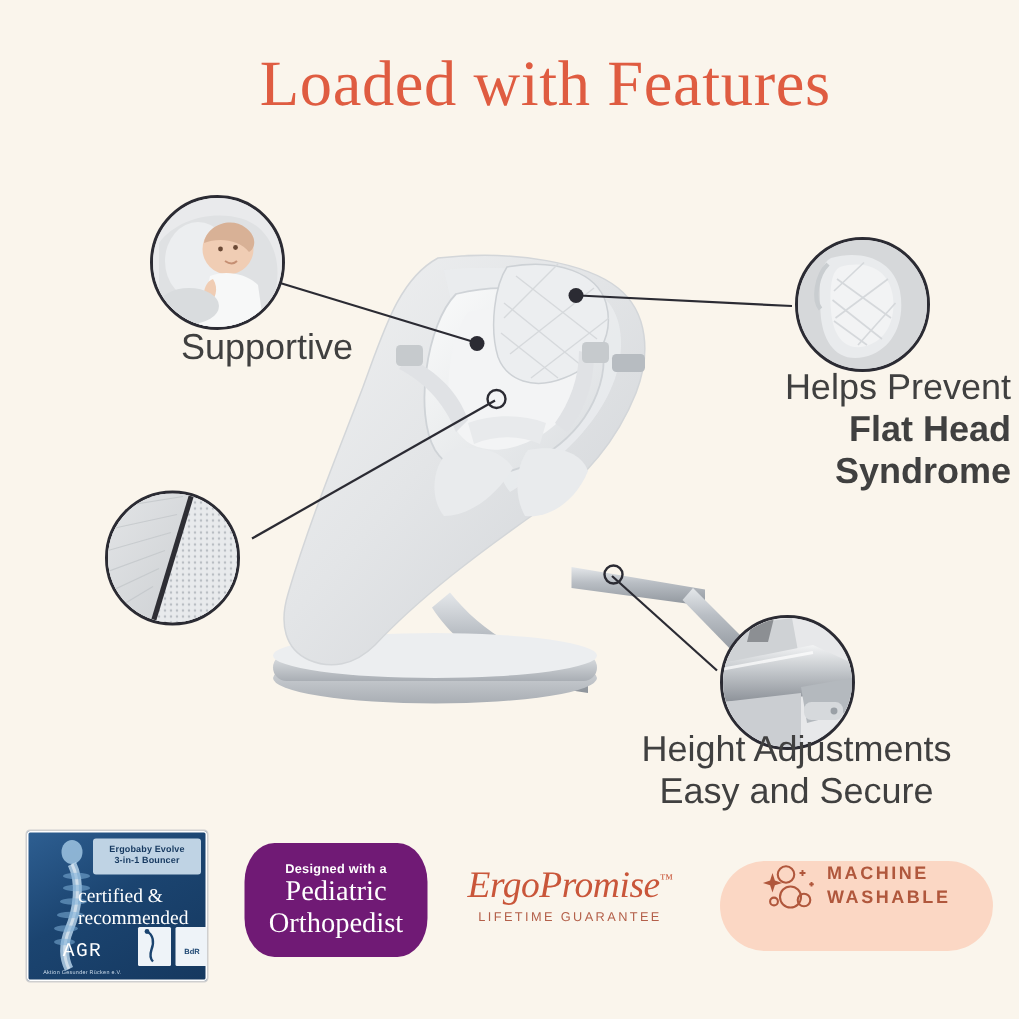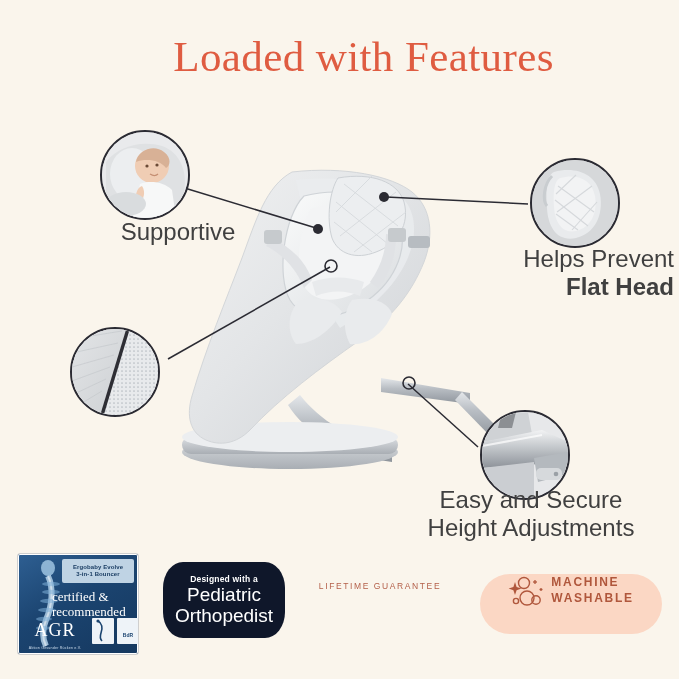--- a/index.html
+++ b/index.html
@@ -61,45 +61,45 @@
     color:#15385f;font-size:6px;font-weight:700;line-height:1.25;letter-spacing:.1px;
   }
   .agr-cert{
     position:absolute;left:34px;top:36px;width:64px;
     text-align:left;color:#fff;
     font-family:"Liberation Serif", serif;
     font-size:13px;line-height:1.12;
   }
   .agr-logo{
     position:absolute;left:6px;bottom:13px;width:62px;text-align:center;
-    color:#fff;font-family:Liberation Serif, serif;font-size:18px;letter-spacing:1px;
+    color:#fff;font-family:Liberation Mono, monospace;font-size:13px;letter-spacing:1px;
   }
   .agr-sub{
     position:absolute;left:6px;bottom:4px;width:62px;text-align:center;
     color:#cddded;font-size:3.6px;letter-spacing:.2px;
   }
   .agr-box{
     position:absolute;bottom:10px;width:22px;height:26px;
     background:#eef3f8;border-radius:1px;
   }
   .agr-box.b1{left:74px;}
   .agr-box.b2{left:99px;}
   .agr-box-t{
     position:absolute;left:0;right:0;bottom:6px;text-align:center;
     font-size:5px;color:#1b4470;font-weight:700;line-height:1;
   }
 
   .pedi{
     position:absolute;left:163px;top:12px;width:122px;height:76px;
-    background:#0f172a;border-radius:20px/26px;
+    background:#701a75;border-radius:20px/26px;
     display:flex;flex-direction:column;align-items:center;justify-content:center;
     color:#fff;text-align:center;
   }
   .pedi-top{font-size:8.5px;font-weight:600;letter-spacing:.2px;margin-bottom:1px;}
-  .pedi-main{font-family:Liberation Sans, sans-serif;font-size:19px;line-height:1.06;}
+  .pedi-main{font-family:Liberation Serif, serif;font-size:19px;line-height:1.06;}
 
   .ergo{position:absolute;left:305px;top:28px;width:150px;text-align:center;}
   .ergo-word{
     font-family:"Liberation Serif", serif;
     font-style:italic;font-size:25px;color:#c9563a;
     letter-spacing:-.3px;line-height:1;white-space:nowrap;
   }
   .ergo-word sup{font-size:9px;font-style:normal;vertical-align:super;}
   .ergo-sub{
     margin-top:3px;font-size:8.5px;color:#b4604a;
@@ -298,26 +298,27 @@
     </svg>
   </div>
 
   <div class="label lbl-newborn">
     <div class="lt-light">Supportive</div>
   </div>
 
   <div class="label lbl-flathead">
     <div class="lt-light">Helps Prevent</div>
     <div class="lt-bold">Flat Head</div>
+    <div class="lt-bold">Syndrome</div>
   </div>
 
 
   <div class="label lbl-height">
+    <div class="lt-light">Height Adjustments</div>
     <div class="lt-light">Easy and Secure</div>
-    <div class="lt-light">Height Adjustments</div>
   </div>
 
   <div class="badges">
 
     <div class="agr">
       <div class="agr-inner">
         <svg viewBox="0 0 120 100" style="position:absolute;left:0;top:0;width:120px;height:100px;">
           <ellipse cx="30" cy="14" rx="7" ry="8" fill="#9fc4e2" opacity=".85"></ellipse>
           <path d="M30 22 C36 34 34 52 28 66 C24 76 24 84 28 92" stroke="#bcd8ef" stroke-width="6" fill="none" opacity=".8"></path>
           <path d="M30 22 C36 34 34 52 28 66 C24 76 24 84 28 92" stroke="#ffffff" stroke-width="2" fill="none" opacity=".5"></path>
@@ -353,20 +354,23 @@
       </div>
     </div>
 
     <div class="pedi">
       <div class="pedi-top">Designed with a</div>
       <div class="pedi-main">Pediatric</div>
       <div class="pedi-main">Orthopedist</div>
     </div>
 
     <div class="ergo">
+      <div class="ergo-word">
+        <span>ErgoPromise</span><sup>™</sup>
+      </div>
       <div class="ergo-sub">LIFETIME GUARANTEE</div>
     </div>
 
     <div class="wash">
       <svg class="wash-icon" viewBox="0 0 42 34">
         <g stroke="#b0573c" stroke-width="1.4" fill="none">
           <circle cx="16" cy="9" r="5.5"></circle>
           <circle cx="19" cy="24" r="7"></circle>
           <circle cx="8" cy="27" r="2.6"></circle>
           <circle cx="28" cy="26" r="4.2"></circle>

